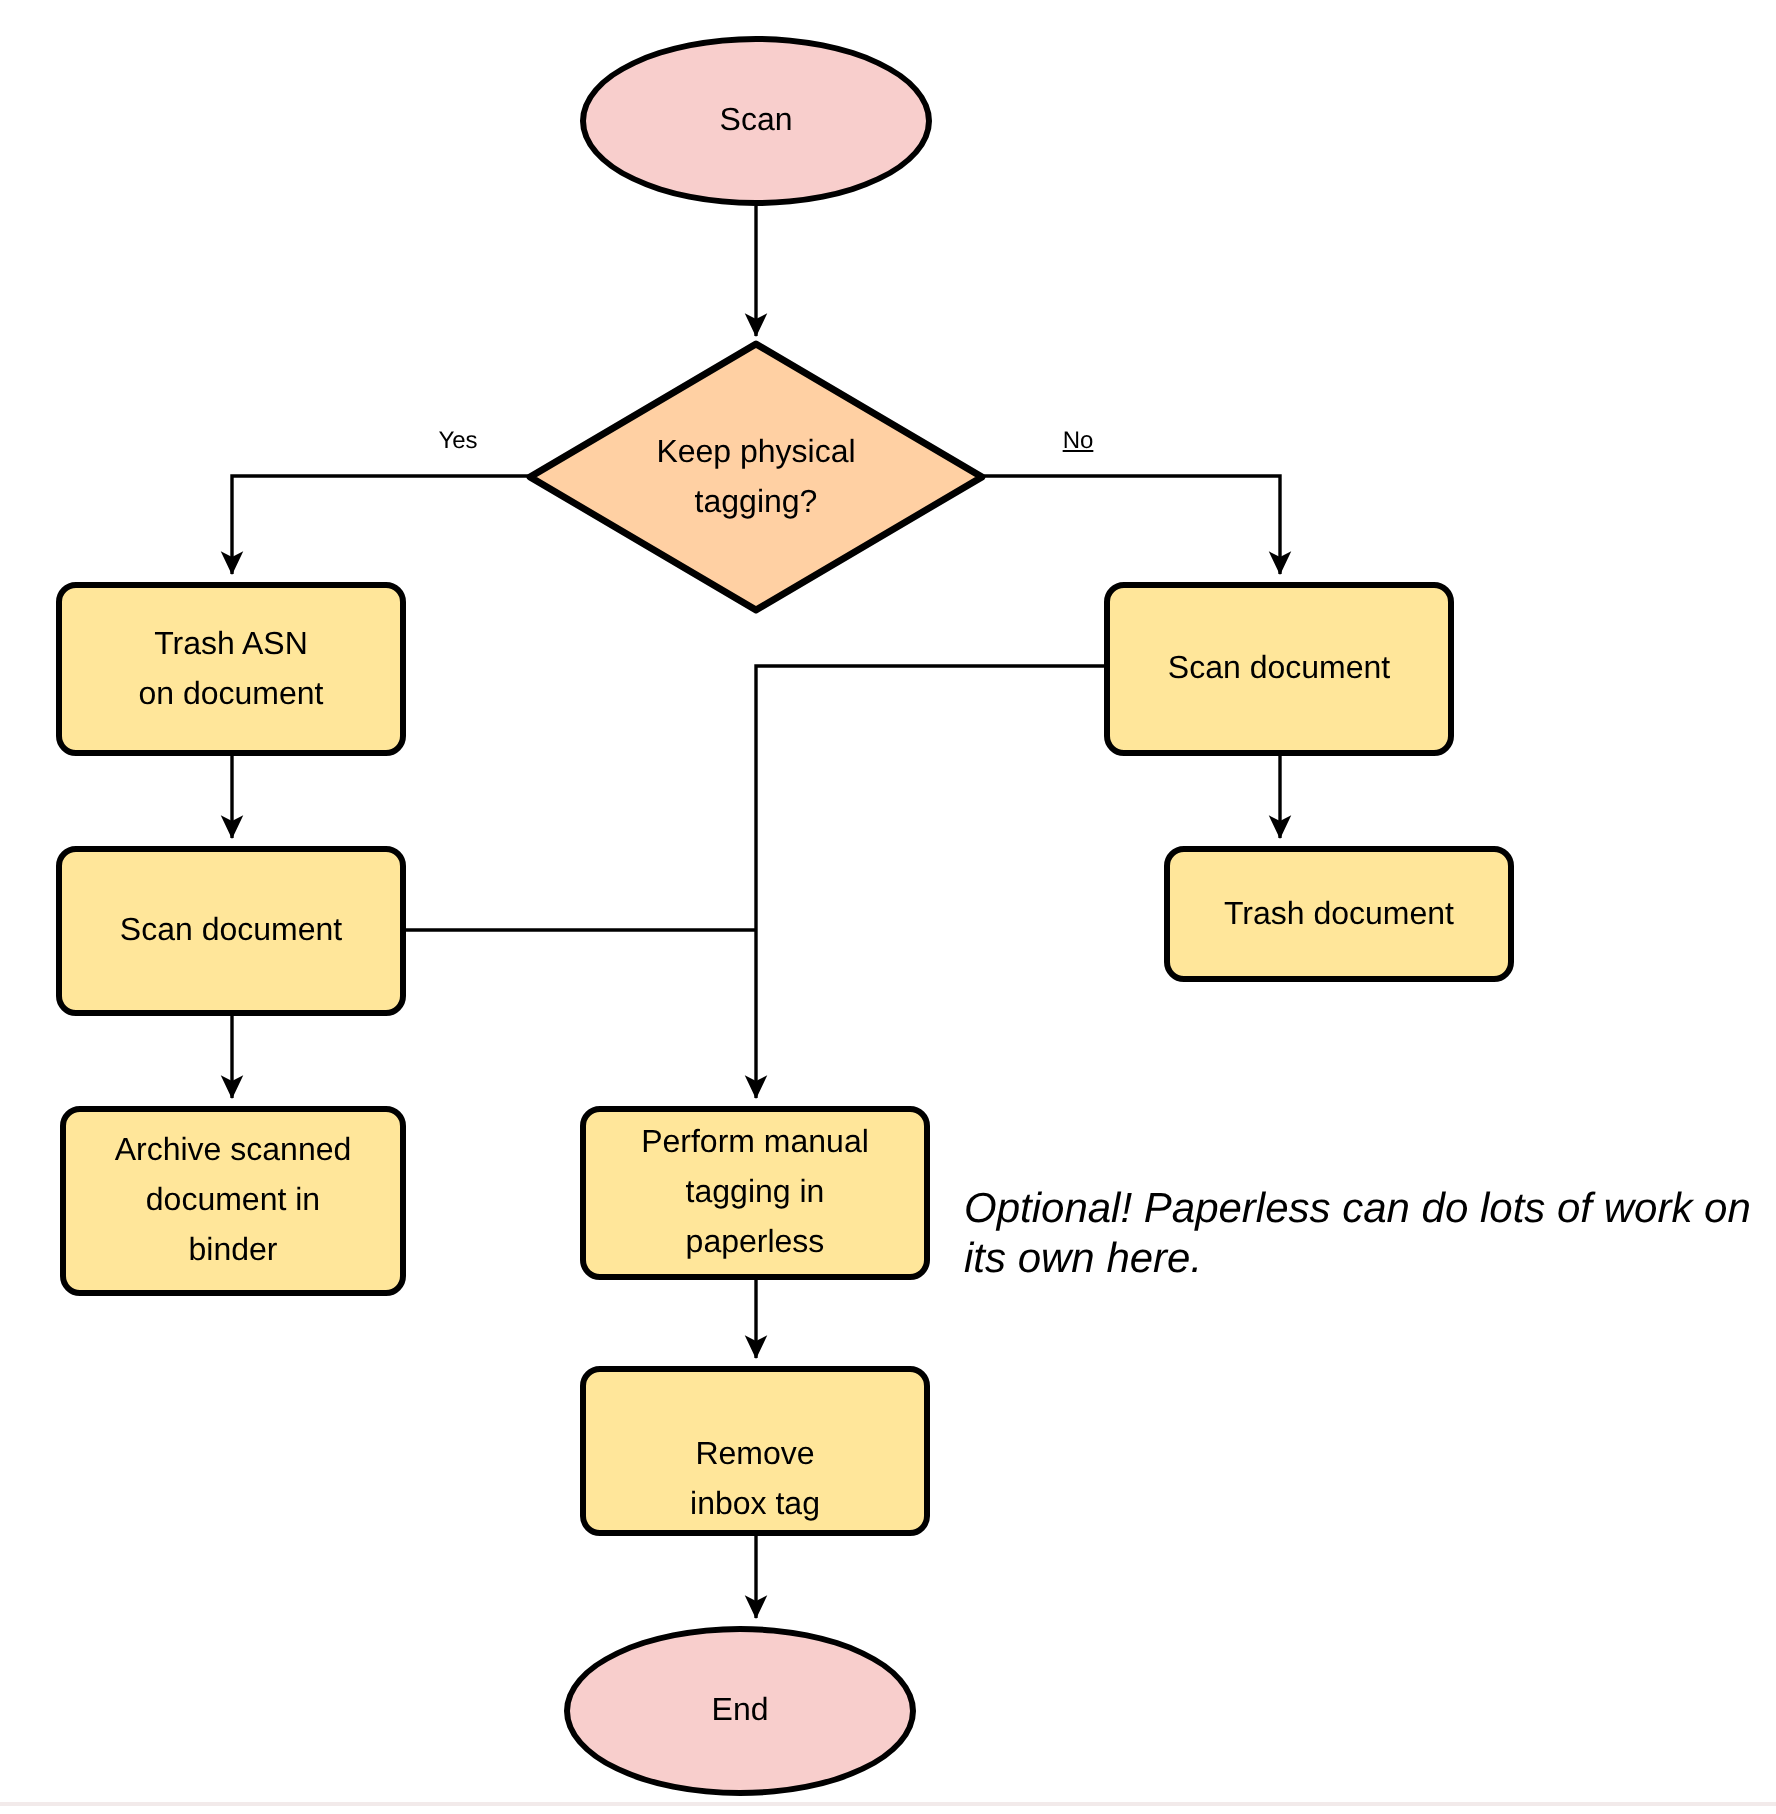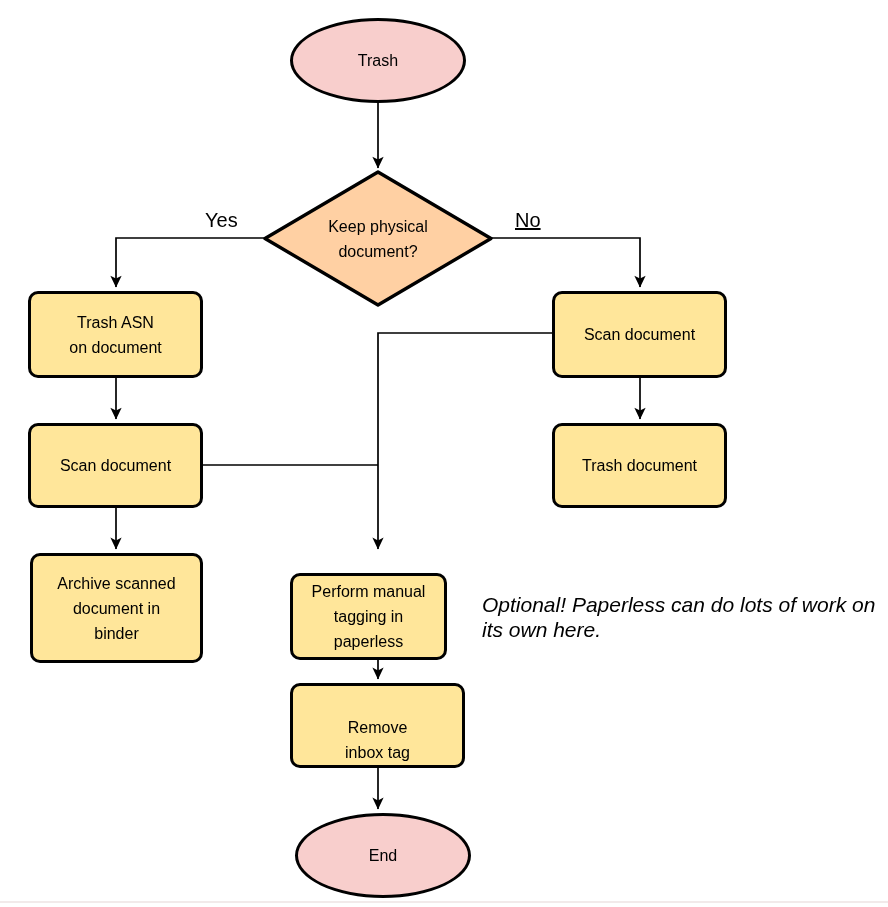--- a/index.html
+++ b/index.html
@@ -53,22 +53,23 @@
     justify-content: center;
     text-align: center;
     font-size: 16px;
     line-height: 25px;
   }
   .diamond-label .label {
     white-space: pre-line;
   }
   .edge-label {
     position: absolute;
-    font-size: 20px;
+    font-size: 12px;
     line-height: 18px;
+    text-align: center;
   }
   .note {
     position: absolute;
     left: 482px;
     top: 592px;
     width: 404px;
     font-size: 21px;
     line-height: 25px;
     font-style: italic;
   }
@@ -101,71 +102,71 @@
     <path d="M640,378 L640,419" fill="none" stroke="#000000" stroke-width="1.7" marker-end="url(#arrow)"></path>
     <path d="M552,333 L378,333 L378,549" fill="none" stroke="#000000" stroke-width="1.7" marker-end="url(#arrow)"></path>
     <path d="M203,465 L378,465" fill="none" stroke="#000000" stroke-width="1.7"></path>
     <path d="M378,640 L378,679" fill="none" stroke="#000000" stroke-width="1.7" marker-end="url(#arrow)"></path>
     <path d="M378,768 L378,809" fill="none" stroke="#000000" stroke-width="1.7" marker-end="url(#arrow)"></path>
 
     <polygon points="378,172 491,238.5 378,305 265,238.5" stroke="#000000" stroke-width="3.4" stroke-linejoin="round" fill="#ffd0a3"></polygon>
   </svg>
 
   <div class="node terminator" style="left:290px; top:18px; width:176px; height:85px;">
-    <span class="label">Trash</span>
+    <span class="label">Scan</span>
   </div>
 
   <div class="diamond-label" style="left:265px; top:172px; width:226px; height:133px;">
     <span class="label">Keep physical
-document?</span>
+tagging?</span>
   </div>
 
   <div class="edge-label" style="left:205px; top:211px; width:48px;">
     <span>Yes</span>
   </div>
 
   <div class="edge-label" style="left:515px; top:211px; width:48px;text-decoration:underline;">
     <span>No</span>
   </div>
 
   <div class="node process" style="left:28px; top:291px; width:175px; height:87px;">
     <span class="label">Trash ASN
 on document</span>
   </div>
 
   <div class="node process" style="left:28px; top:423px; width:175px; height:85px;">
     <span class="label">Scan document</span>
   </div>
 
-  <div class="node process" style="left:30px; top:553px; width:173px; height:110px;">
+  <div class="node process" style="left:30px; top:553px; width:173px; height:95px;">
     <span class="label">Archive scanned
 document in
 binder</span>
   </div>
 
   <div class="node process" style="left:552px; top:291px; width:175px; height:87px;">
     <span class="label">Scan document</span>
   </div>
 
-  <div class="node process" style="left:552px; top:423px; width:175px; height:85px;">
+  <div class="node process" style="left:582px; top:423px; width:175px; height:68px;">
     <span class="label">Trash document</span>
   </div>
 
-  <div class="node process" style="left:290px; top:573px; width:157px; height:87px;">
+  <div class="node process" style="left:290px; top:553px; width:175px; height:87px;">
     <span class="label">Perform manual
 tagging in
 paperless</span>
   </div>
 
   <div class="note">Optional! Paperless can do lots of work on its own here.</div>
 
   <div class="node process" style="left:290px; top:683px; width:175px; height:85px;align-items:flex-end;">
     <span class="label">Remove
 inbox tag</span>
   </div>
 
-  <div class="node terminator" style="left:295px; top:813px; width:176px; height:85px;">
+  <div class="node terminator" style="left:282px; top:813px; width:176px; height:85px;">
     <span class="label">End</span>
   </div>
 
   <div class="bottom-border"></div>
 
 </div>
 
 </body></html>

